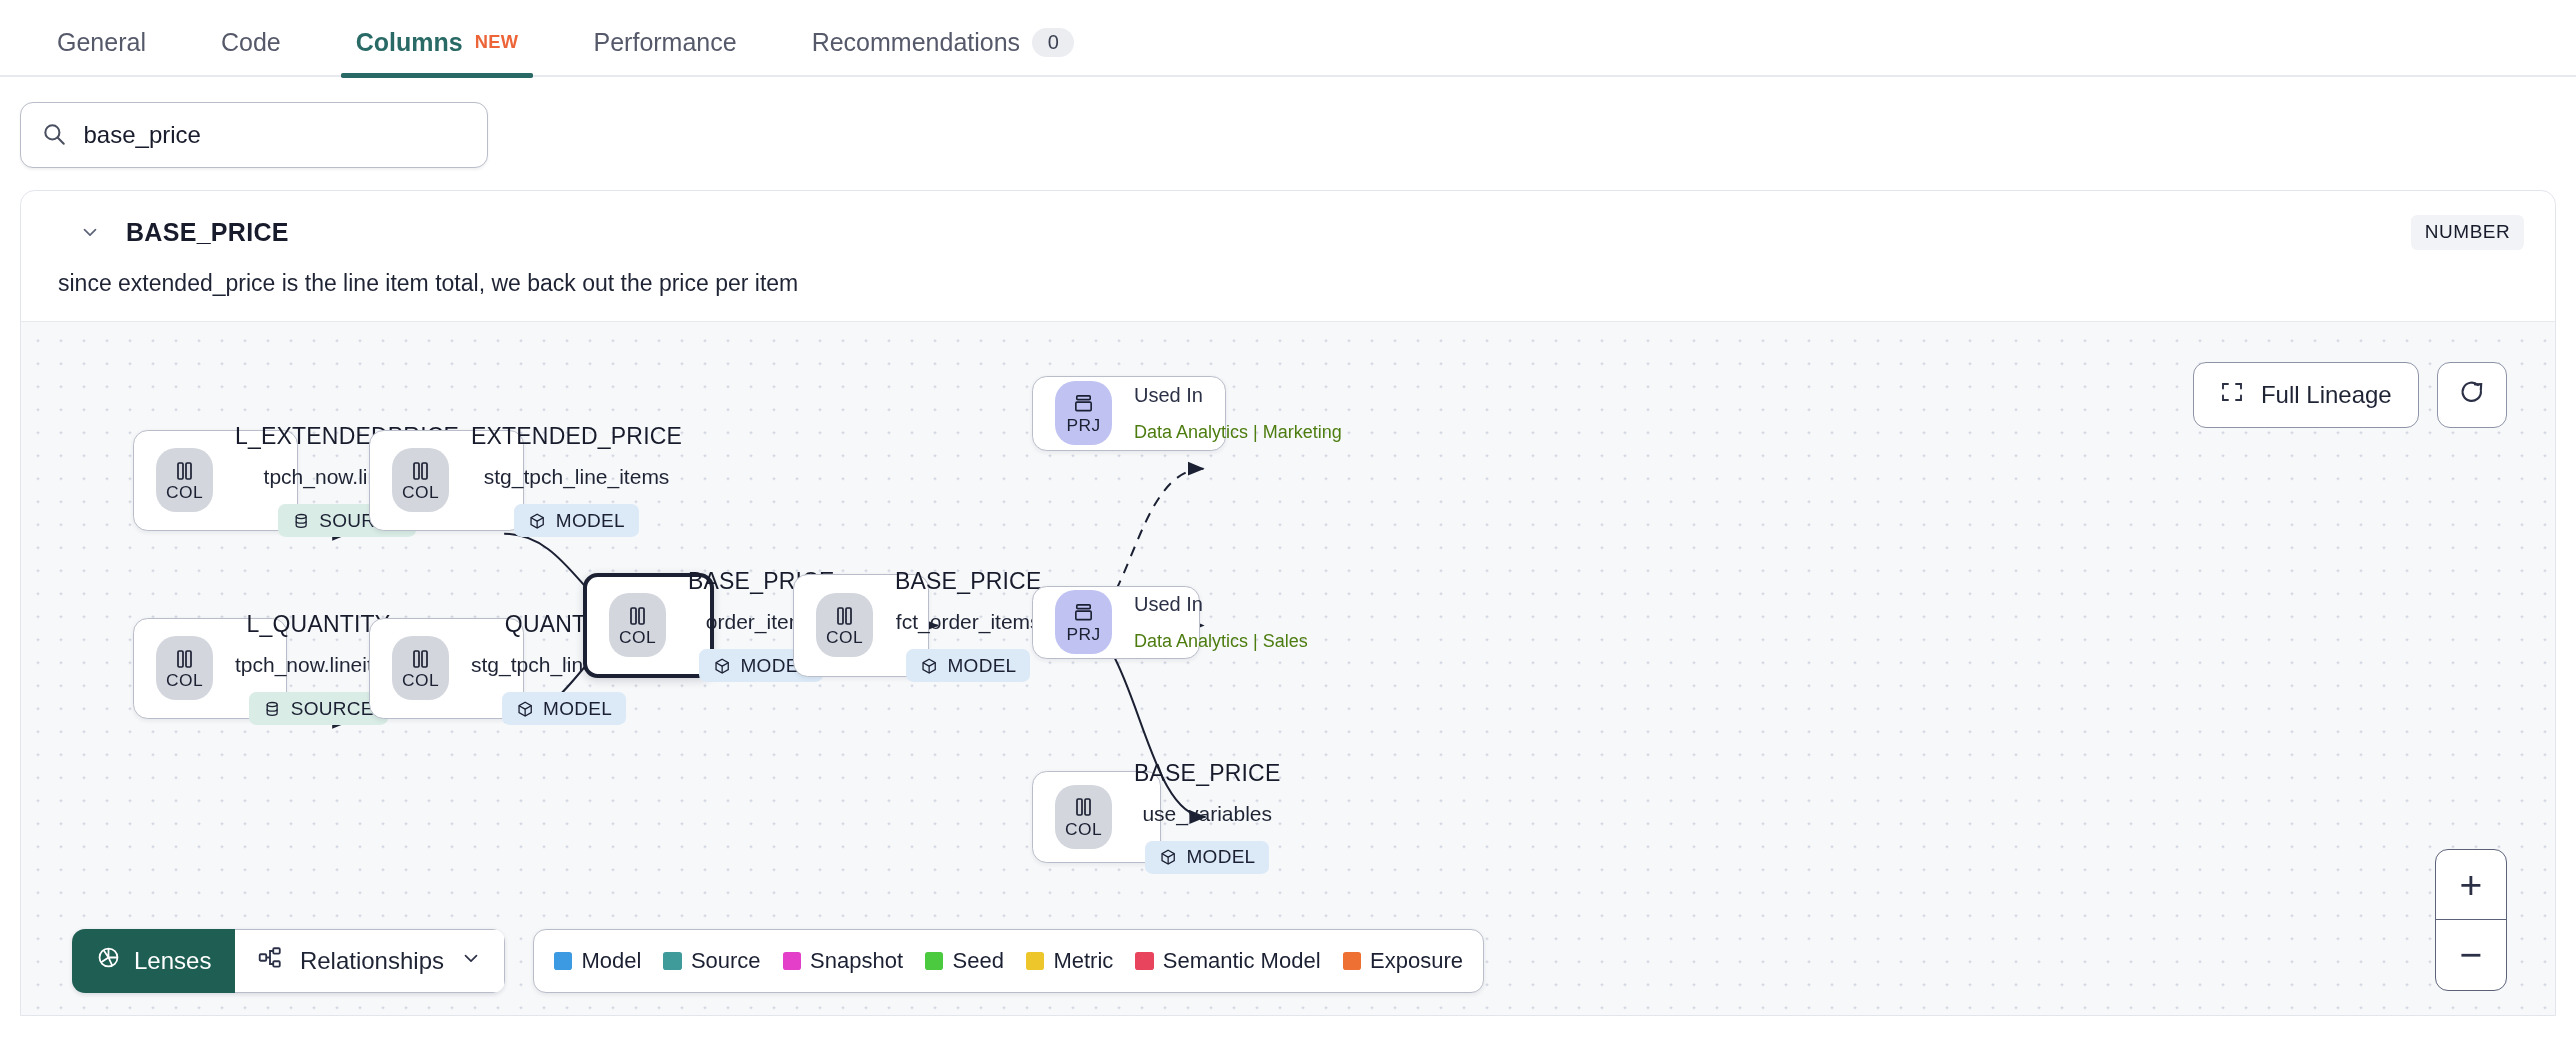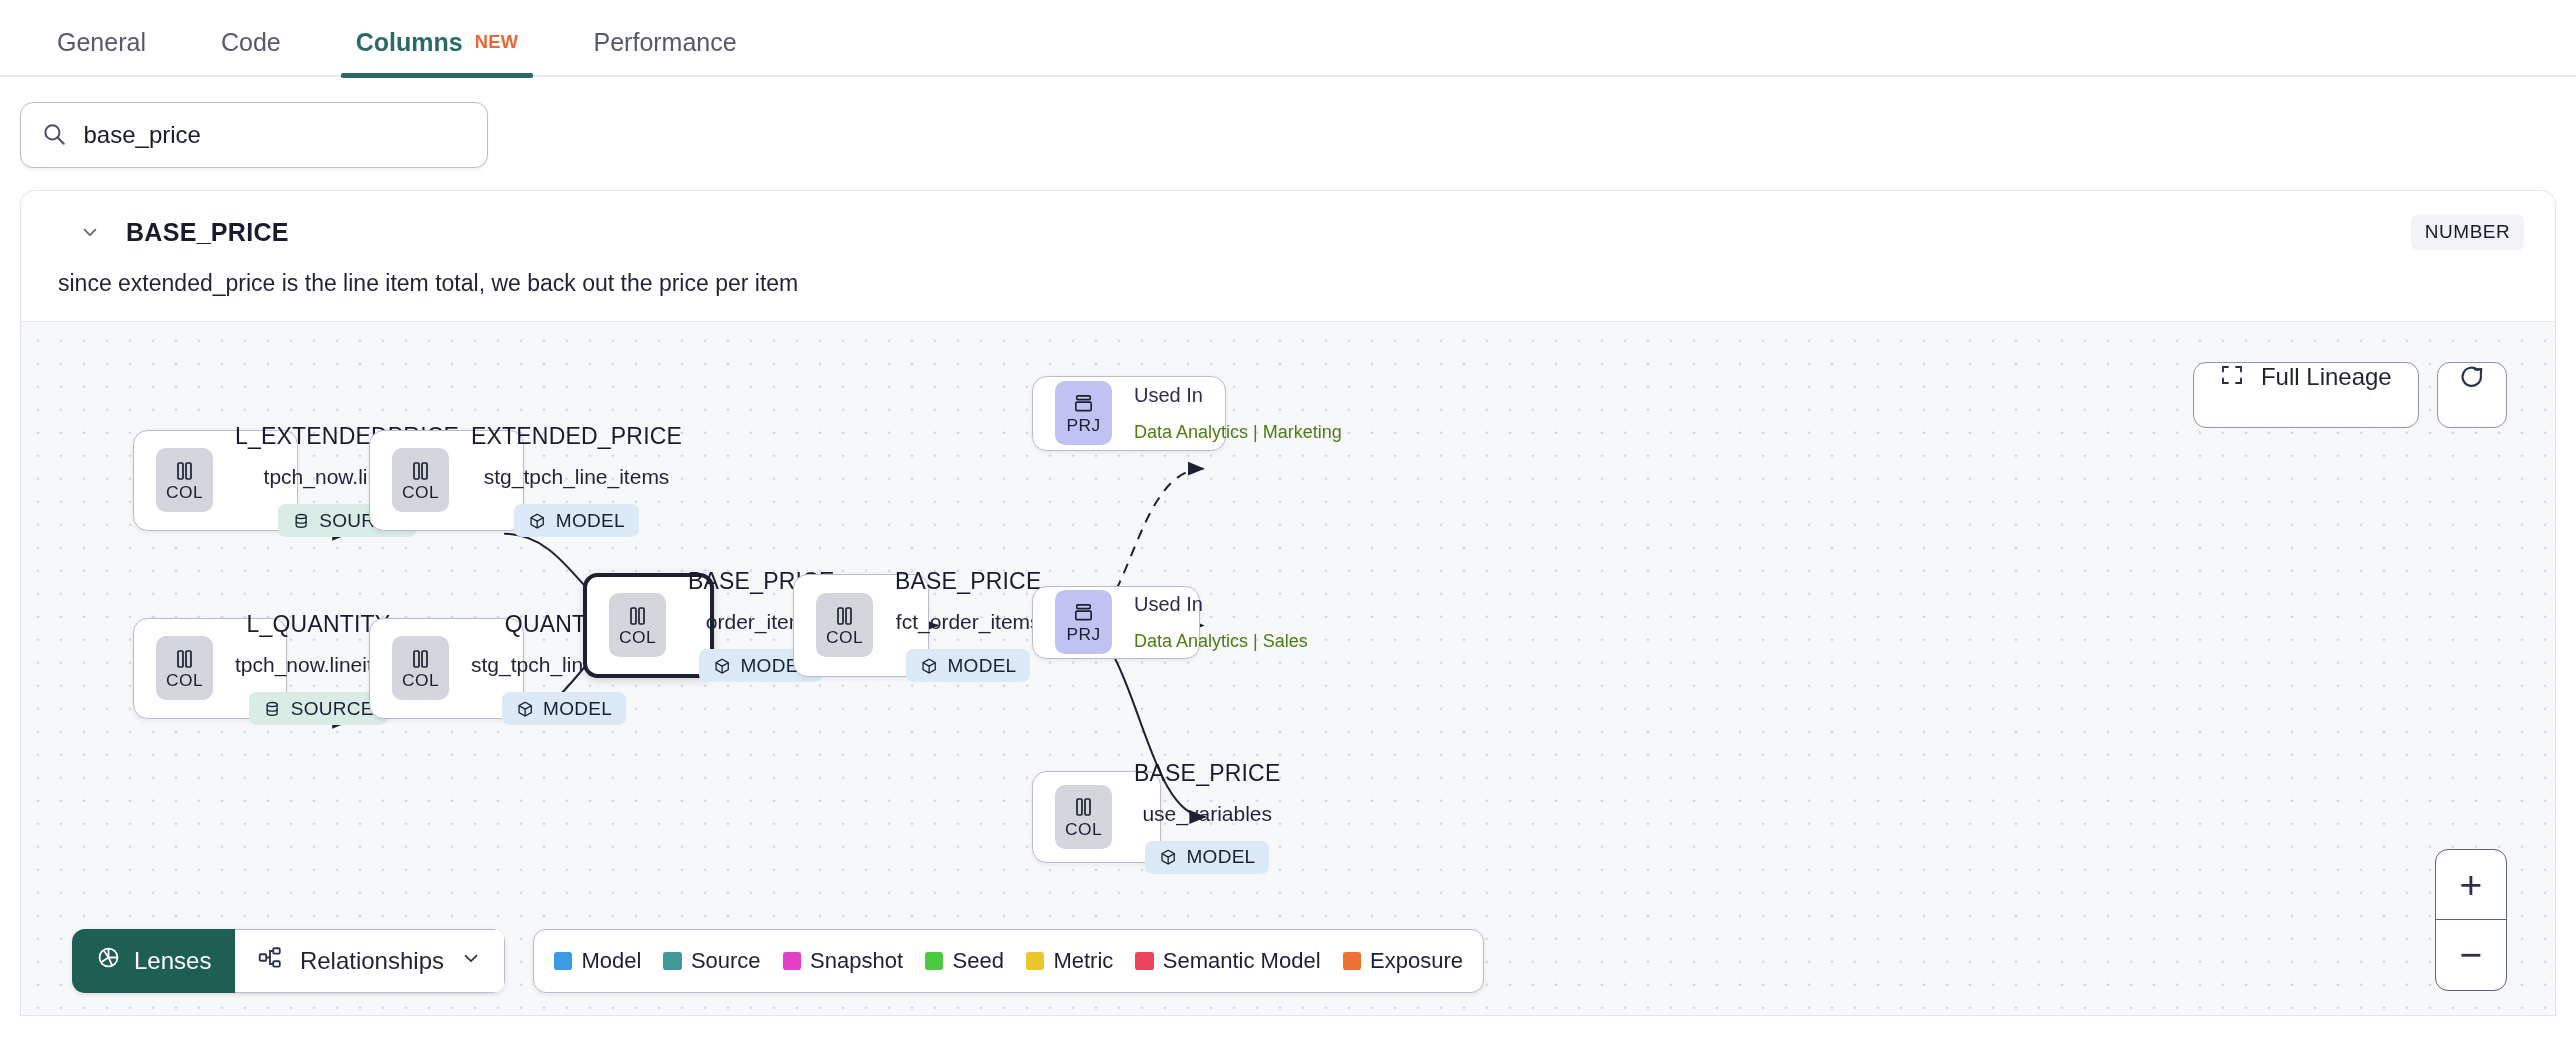--- a/index.html
+++ b/index.html
@@ -141,21 +141,21 @@
     box-shadow: 0 1.8px 4.6px rgba(16,22,40,.07);
     cursor: pointer;
   }
   .node.selected {
     border: 4.6px solid #1c2033;
     box-shadow: 0 2.8px 8.3px rgba(16,22,40,.16);
   }
   .kind {
     flex: 0 0 auto;
     width: 57px; height: 64px;
-    border-radius: 10px;
+    border-radius: 20px;
     background: #d3d6dd;
     display: flex;
     flex-direction: column;
     align-items: center;
     justify-content: center;
     gap: 1.8px;
   }
   .kind.prj { background: #c0c2f2; }
   .kind-label { font-size: 17.4px; color: #1b2033; letter-spacing: 0.4px; line-height: 1; }
   .ninfo { display: flex; flex-direction: column; align-items: flex-start; gap: 15px; }
@@ -184,20 +184,21 @@
     top: 40px; right: 48px;
     display: flex;
     gap: 18.3px;
   }
   .btn {
     background: #fff;
     border: 1.8px solid #8e94a6;
     border-radius: 13px;
     height: 66px;
     display: flex;
+    align-items: center;
     gap: 16.5px;
     padding: 0 26px;
     font-size: 24px;
     color: #1f2435;
     cursor: pointer;
   }
   .btn.icon-only { width: 70px; justify-content: center; padding: 0; }
 
   .zoomctl {
     position: absolute;
@@ -276,20 +277,24 @@
   <div class="tab">
     <span>Code</span>
   </div>
   <div class="tab active">
     <span>Columns</span>
     <span class="tab-new">NEW</span>
   </div>
   <div class="tab">
     <span>Performance</span>
   </div>
+  <div class="tab">
+    <span>Recommendations</span>
+    <span class="tab-count">0</span>
+  </div>
 </div>
 
 <div class="search-wrap">
   <div class="search-box">
     <span>
       <svg width="26" height="26" viewBox="0 0 24 24" fill="none" stroke="#4a5060" stroke-width="1.9">
         <circle cx="10.5" cy="10.5" r="6.5"></circle>
           <line x1="15.3" y1="15.3" x2="21" y2="21" stroke-linecap="round"></line>
       </svg>
     </span>

